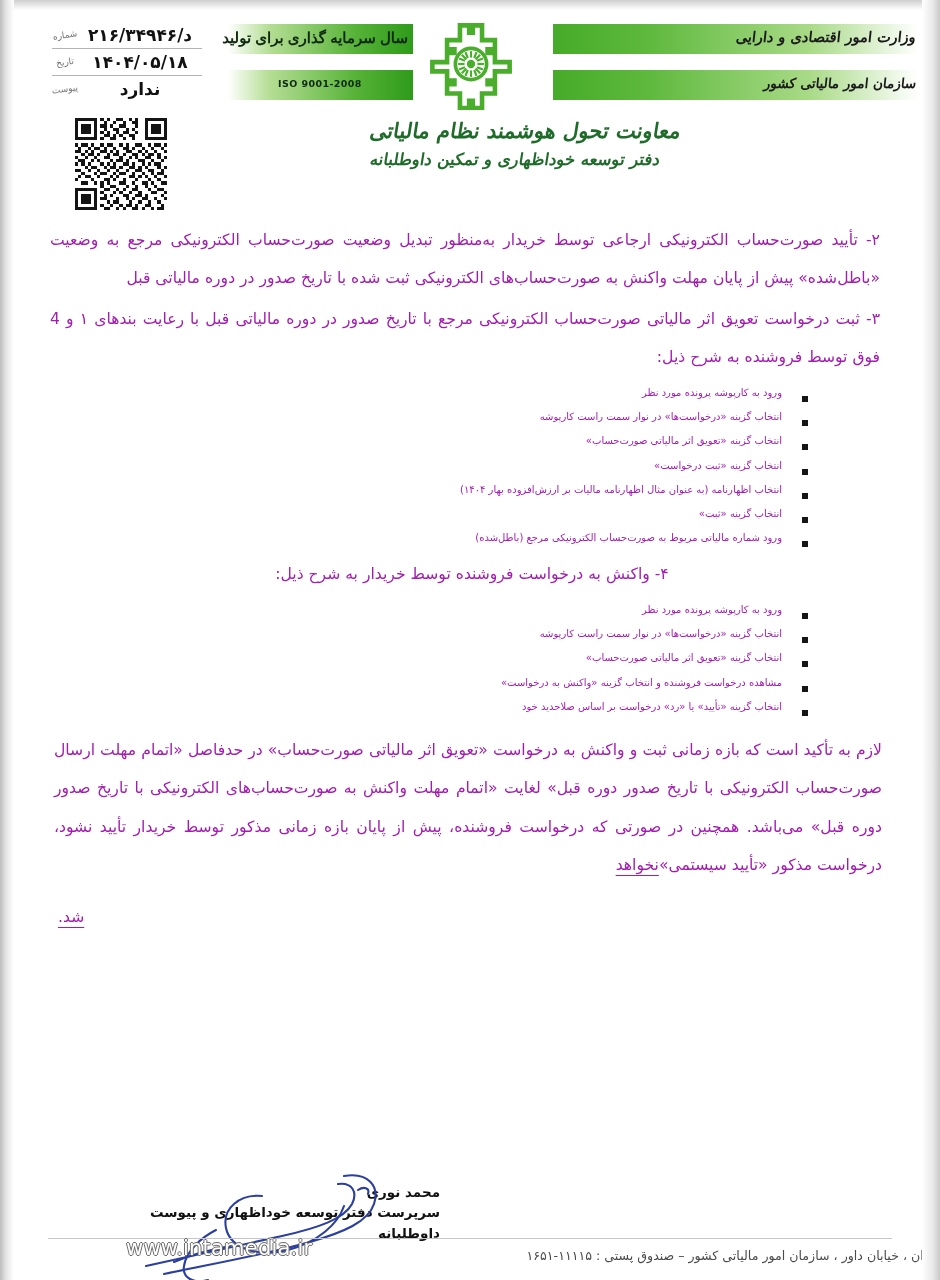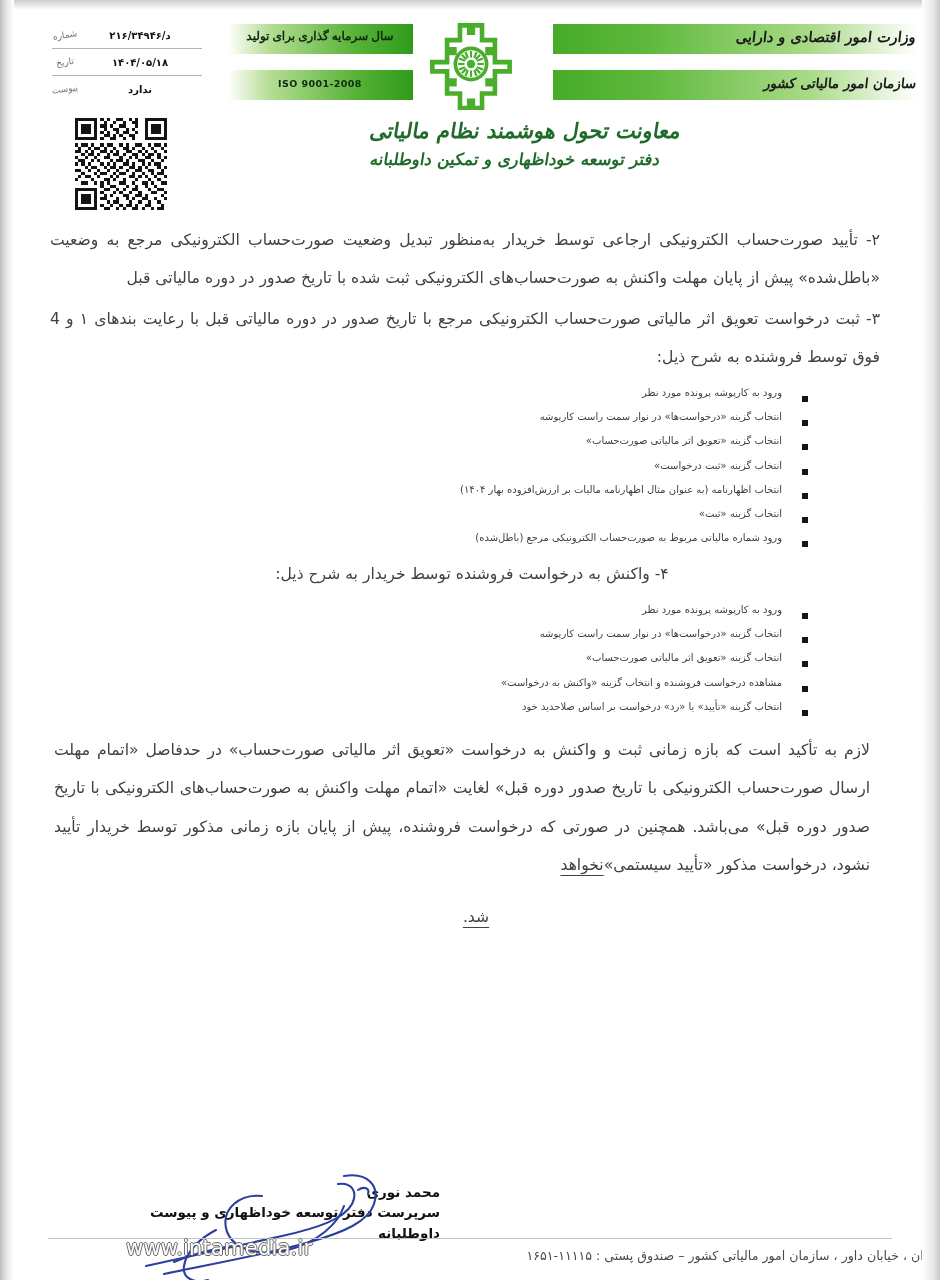--- a/index.html
+++ b/index.html
@@ -73,22 +73,22 @@
 
   .bar-text-l {
     position: absolute;
     color: #102a10;
     font-weight: 700;
     white-space: nowrap;
     text-align: center;
   }
   .slogan {
     top: 7px; left: 232px; width: 176px;
-    font-size: 12px;
-    font-family: Liberation Serif, serif;
+    font-size: 15px;
+    font-family: Liberation Sans, sans-serif;
   }
   .iso {
     top: 56px; left: 232px; width: 176px;
     font-size: 9.5px;
     font-family: "DejaVu Sans", sans-serif;
     letter-spacing: .4px;
     direction: ltr;
   }
 
   
@@ -121,21 +121,21 @@
   .reg-label {
     font-size: 9px;
     color: #5a5a5a;
     font-family: "DejaVu Serif", serif;
     width: 26px;
     text-align: center;
     transform: rotate(-8deg);
     opacity: .85;
   }
   .reg-value {
-    font-size: 10px;
+    font-size: 17px;
     color: #111;
     font-weight: 700;
     flex: 1;
     text-align: center;
     letter-spacing: .3px;
   }
 
   
   .qr-wrap {
     position: absolute;
@@ -174,21 +174,21 @@
     margin-top: 2px;
   }
 
   
   .body-area {
     position: absolute;
     top: 222px;
     right: 46px;
     left: 46px;
     direction: rtl;
-    color: #404040;
+    color: #a21caf;
     font-family: "DejaVu Sans", "Liberation Sans", sans-serif;
   }
   .clause {
     font-size: 15.6px;
     line-height: 2.42;
     text-align: justify;
     text-justify: inter-word;
     margin: 0 0 4px 0;
     padding-right: 14px;
     padding-left: 4px;
@@ -213,28 +213,28 @@
     top: 15px;
     width: 6px;
     height: 6px;
     background: #151515;
   }
 
   .closing {
     font-size: 15.6px;
     line-height: 2.46;
     text-align: justify;
-    margin: 12px 16px 0 0;
+    margin: 12px 4px 0 0;
     padding: 0 8px;
   }
   .closing .u { text-decoration: underline; text-underline-offset: 5px; }
   .tail {
     font-size: 15.6px;
     line-height: 2.2;
-    text-align: center;
+    text-align: left;
     padding-left: 12px;
   }
   .tail .u { text-decoration: underline; text-underline-offset: 5px; }
 
   
   .signature {
     position: absolute;
     left: 120px;
     top: 1182px;
     width: 320px;

